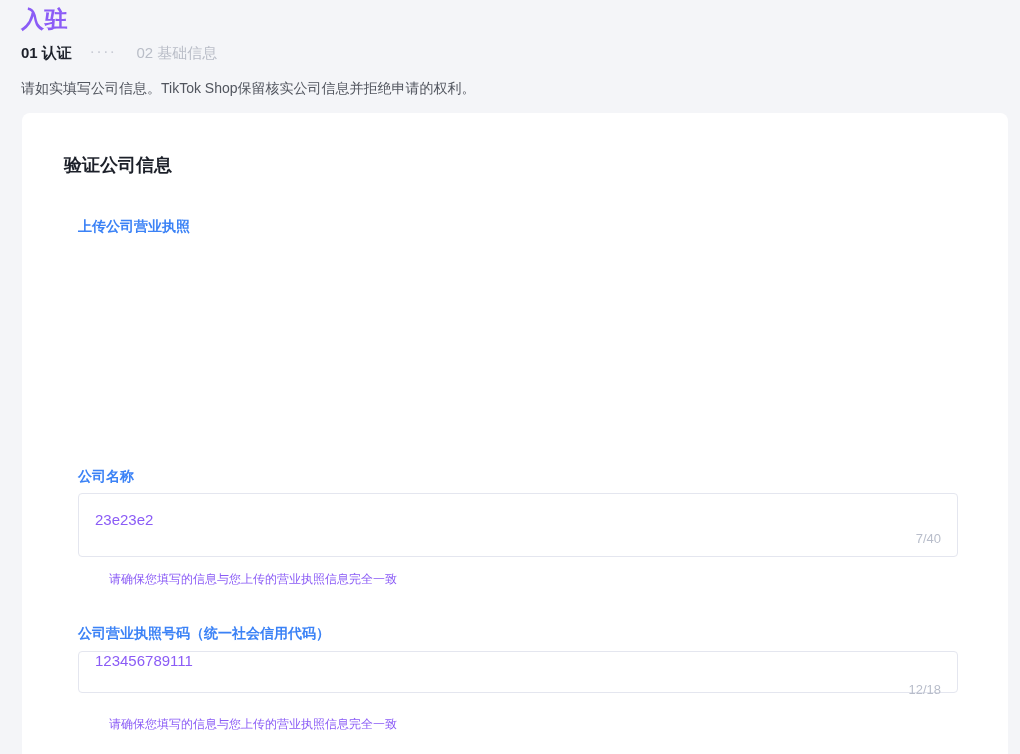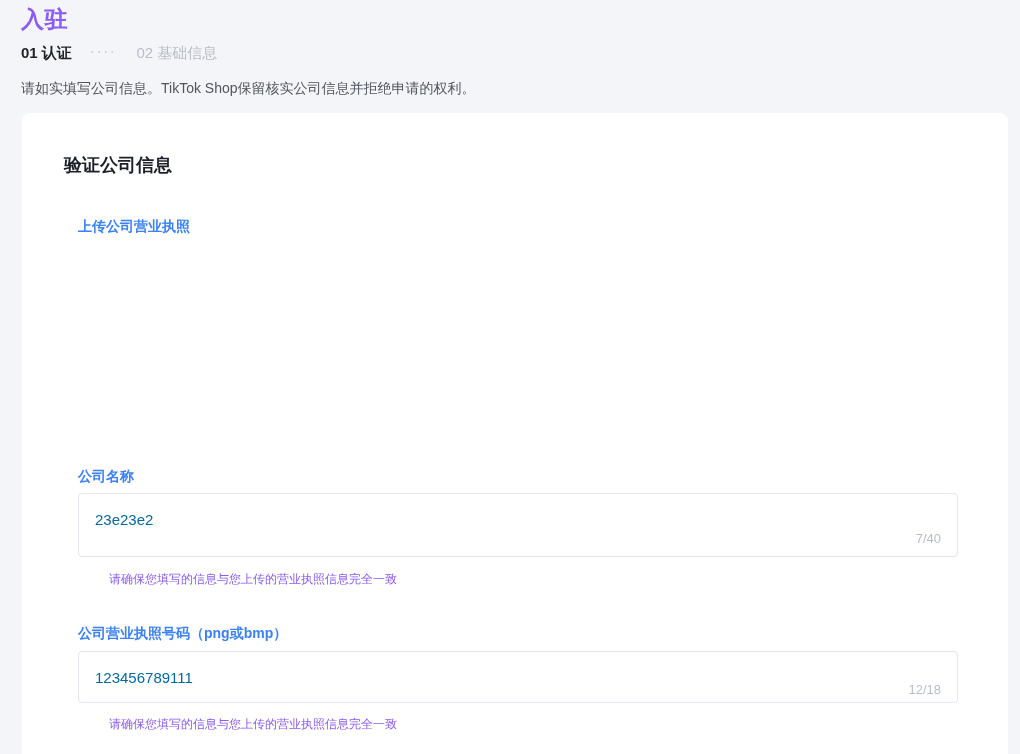--- a/index.html
+++ b/index.html
@@ -75,27 +75,27 @@
       radial-gradient(circle at 50% 50%, #c6c7c8 0 46%, rgba(198,199,200,0) 66%),
       #a5d1d6;
   }
   
   .input-wrap {
     position:absolute; left:56px; width:880px;
     background:#fff; border:1px solid #e4e6ef; border-radius:4px;
   }
   .input-wrap input {
     border:none; outline:none; background:transparent;
-    font-family:inherit; font-size:15px; color:#0369a1;
+    font-family:inherit; font-size:15px; color:#8b5cf6;
     width:740px;
   }
   .input-tall { top:380px; height:64px; padding:17px 16px 6px; }
   .input-short {
-    top:538px; height:52px;
-    display:flex; align-items:center; padding:0 16px;
+    top:538px; height:42px;
+    display:flex; align-items:flex-start; padding:0 16px;
   }
   .counter {
     position:absolute; right:16px;
     font-size:13px; color:#b8bdca; line-height:18px;margin-top:12px;
   }
   .counter-bottom { bottom:8px; }
   .counter-middle { top:17px; }
   .helper {
     position:absolute; left:87px;
     font-size:12px; line-height:20px; color:#8b5cf6;
@@ -125,21 +125,21 @@
 
     <div class="field-label" style="top:353px;">公司名称</div>
 
     <div class="input-wrap input-tall">
       <input type="text" value="23e23e2" style="">
       <span class="counter counter-bottom">7/40</span>
     </div>
 
     <div class="helper" style="top:456px;">请确保您填写的信息与您上传的营业执照信息完全一致</div>
 
-    <div class="field-label" style="top:510px;">公司营业执照号码（png或bmp）</div>
+    <div class="field-label" style="top:510px;">公司营业执照号码（统一社会信用代码）</div>
 
     <div class="input-wrap input-short">
       <input type="text" value="123456789111" style="">
       <span class="counter counter-middle">12/18</span>
     </div>
 
     <div class="helper" style="top:601px;">请确保您填写的信息与您上传的营业执照信息完全一致</div>
 
   </div>
 </div>

